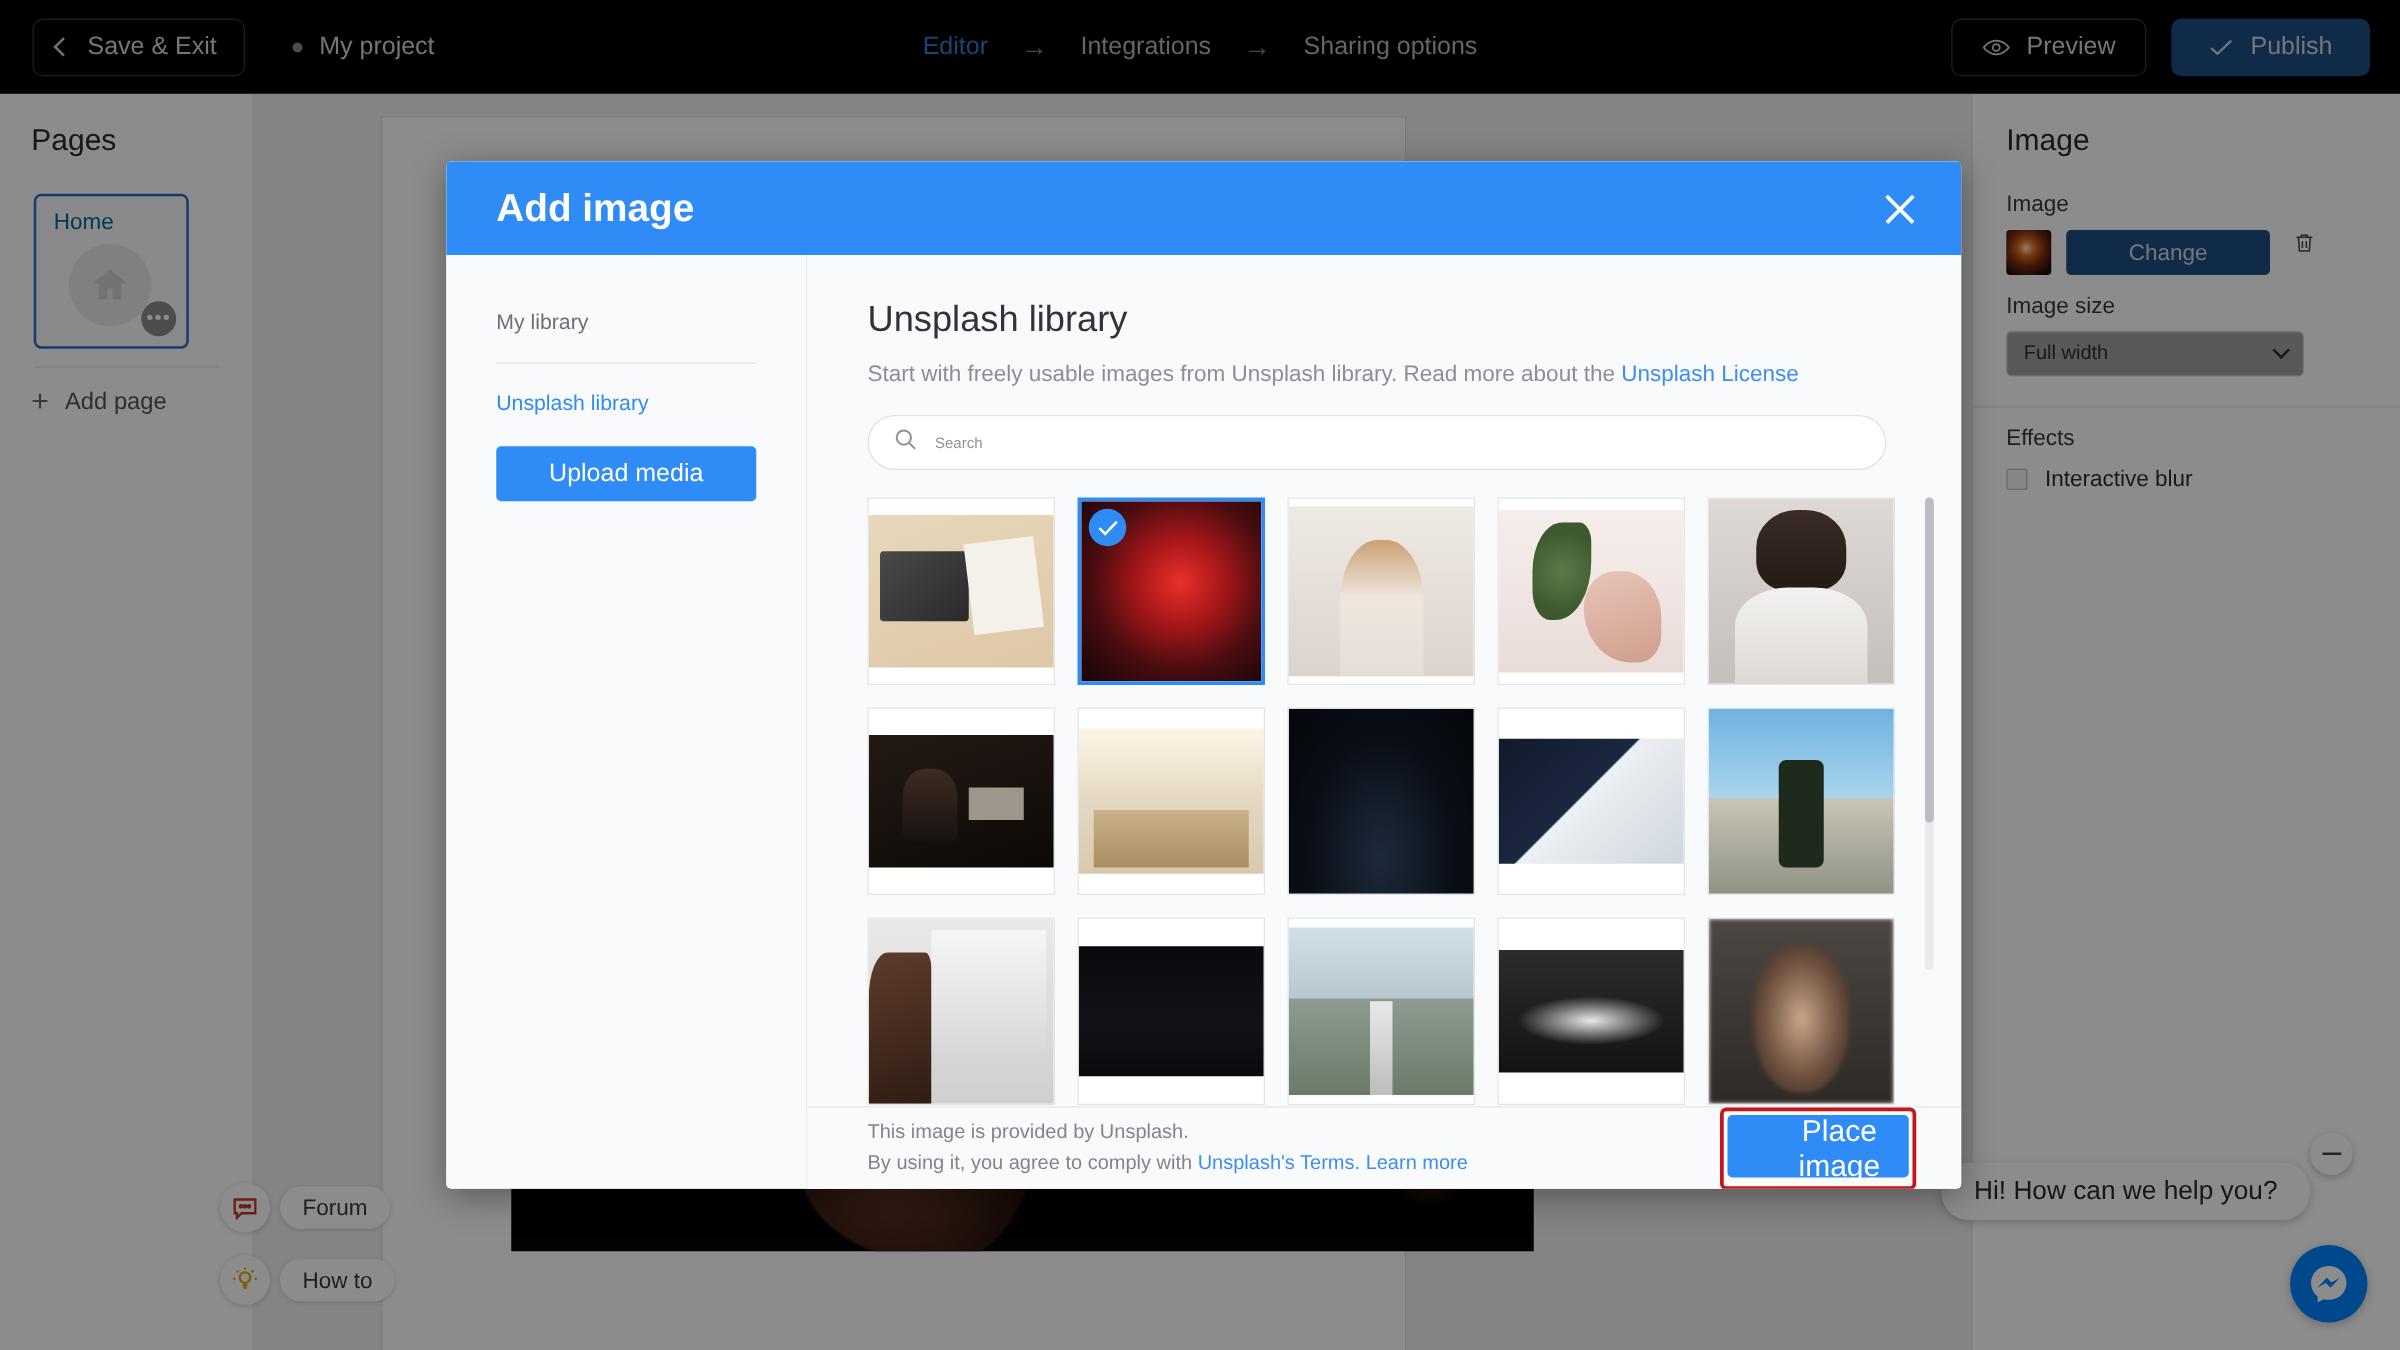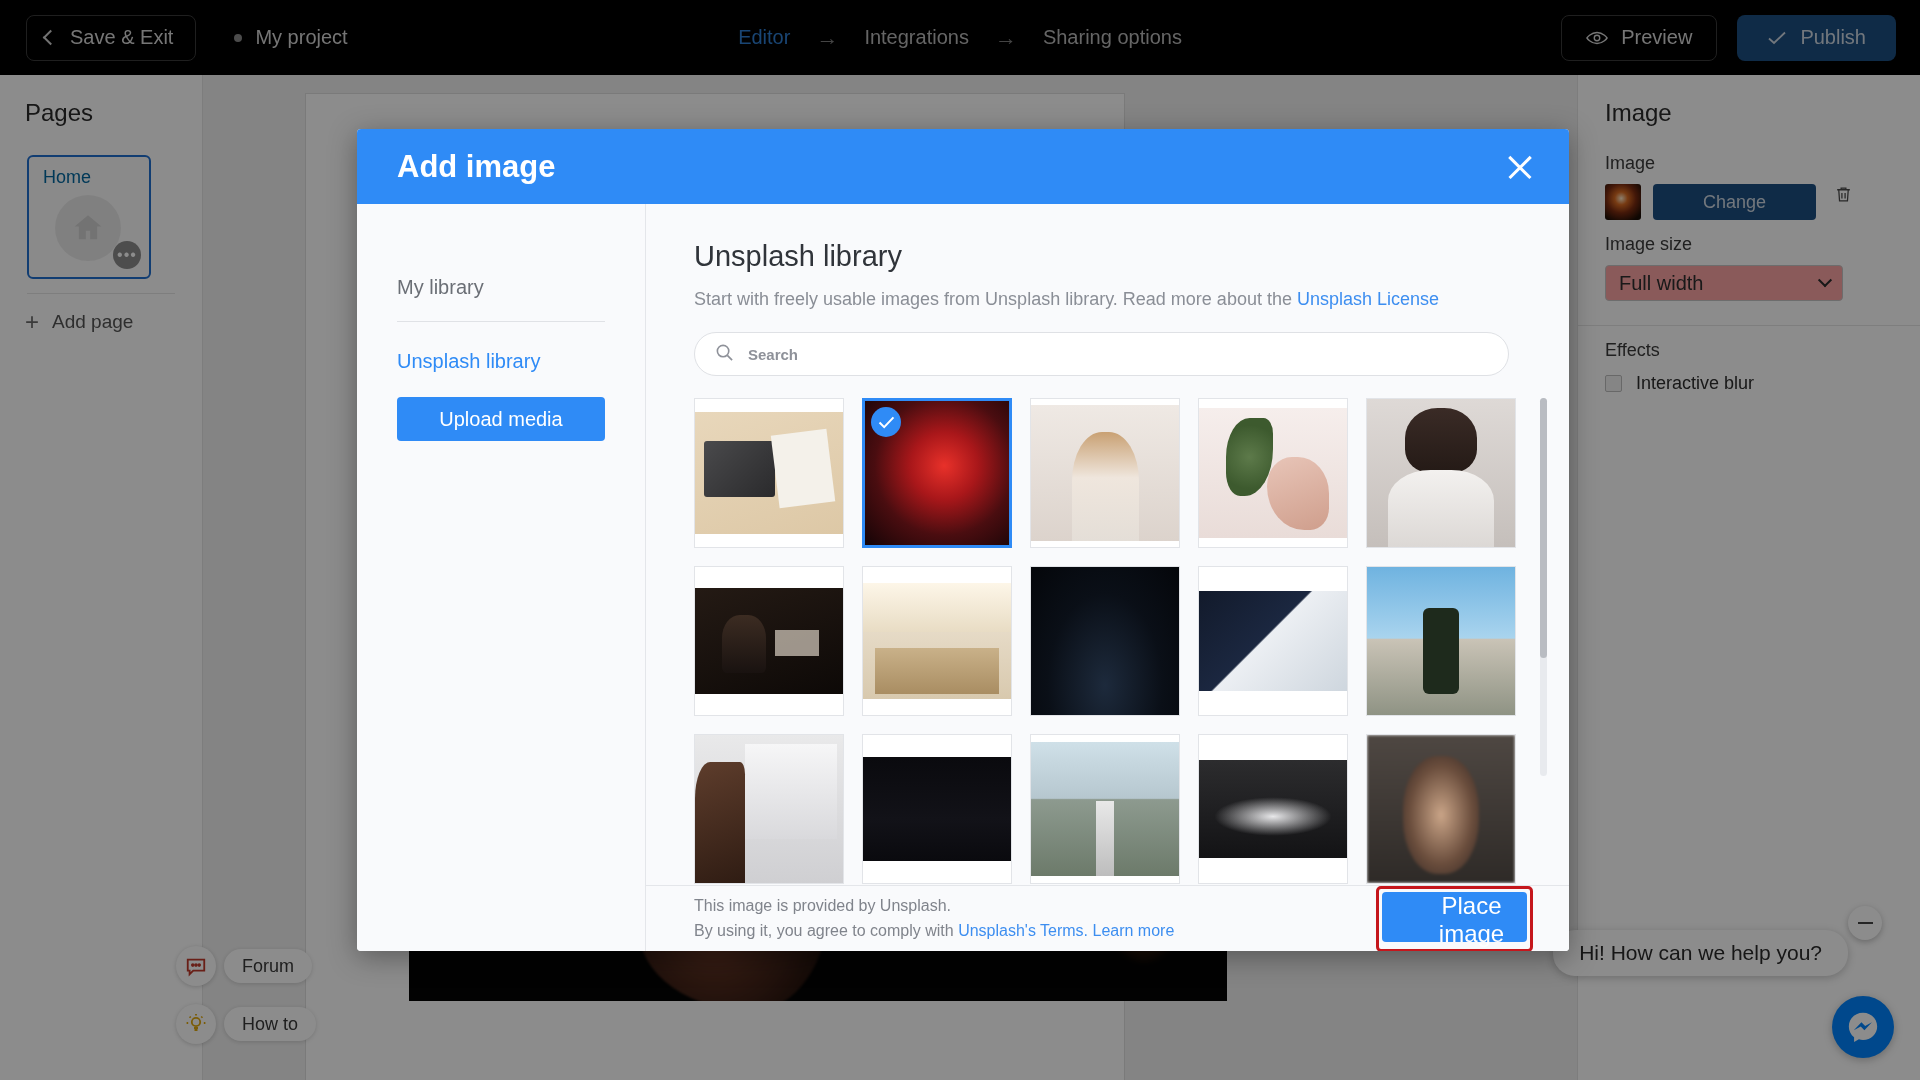--- a/index.html
+++ b/index.html
@@ -164,21 +164,21 @@
   }
   .rp-change-btn {
     width: 163px; height: 36px; border: none; border-radius: 4px;
     background: #1d4f82; color: #cfd9e3; font-size: 18px;
     cursor: pointer; font-family: inherit;
   }
   .rp-trash { cursor: pointer; margin-left: 6px; }
   .rp-select {
     margin: 10px 0 0 27px; width: 238px; height: 36px;
     border: 1px solid #c6c6c6; border-radius: 4px;
-    background: #fca5a5; color: #2e2e2e; font-size: 20px;
+    background: #a3a3a3; color: #2e2e2e; font-size: 16px;
     display: flex; align-items: center; justify-content: space-between;
     padding: 0 12px 0 13px; cursor: pointer; gap: 32px;
   }
   .chev-down {
     width: 10px; height: 10px;
     border-right: 2.5px solid #2c2c2c; border-bottom: 2.5px solid #2c2c2c;
     transform: rotate(45deg) translate(-2px,-2px);
   }
   .rp-hr { margin: 24px 0 0 0; height: 1px; background: #e5e5e5; }
   .rp-check-row { display: flex; align-items: center; gap: 14px; padding: 12px 0 0 27px; }
@@ -267,22 +267,22 @@
   .modal-close i:last-child { transform: rotate(-45deg); }
 
   .modal-body { flex: 1; display: flex; min-height: 0; }
   .modal-side {
     width: 289px; flex: none;
     border-right: 1px solid #e4e6ea;
     padding: 44px 0 0 0;
     background: #f9fafc;
   }
   .side-item {
-    font-size: 20px; color: #6b6f76;
-    padding: 0 0 0 40px; cursor: pointer; margin-top: 28px;
+    font-size: 17px; color: #6b6f76;
+    padding: 0 0 0 40px; cursor: pointer;
   }
   .side-item.active { color: #2f8bf6; }
   .side-divider { margin: 22px 40px 22px 40px; height: 1px; background: #e0e2e6; }
   .upload-btn {
     margin: 24px 0 0 40px; width: 208px; height: 44px;
     border: none; border-radius: 4px;
     background: #2f8bf6; color: #fff; font-size: 20px;
     cursor: pointer; font-family: inherit;
   }
 
@@ -296,23 +296,22 @@
   .link { color: #3d8ef0; cursor: pointer; }
   .searchbar {
     margin-top: 22px; height: 44px; width: 815px;
     border: 1px solid #dfe1e5; border-radius: 22px;
     background: #fff;
     display: flex; align-items: center; gap: 14px;
     padding: 0 20px;
   }
   .search-input {
     border: none; outline: none; background: transparent;
-    font-size: 15px; color: #3a3a3a; width: 100%;
+    font-size: 12px; color: #3a3a3a; width: 100%;
     font-family: inherit;
-    font-weight: bold;
   }
   .search-input::placeholder { color: #8e9199; }
 
   .grid-wrap {
     flex: 1; min-height: 0; overflow: hidden;
     padding: 22px 40px 0 48px; position: relative;
   }
   .grid {
     display: grid;
     grid-template-columns: repeat(5, 150px);

